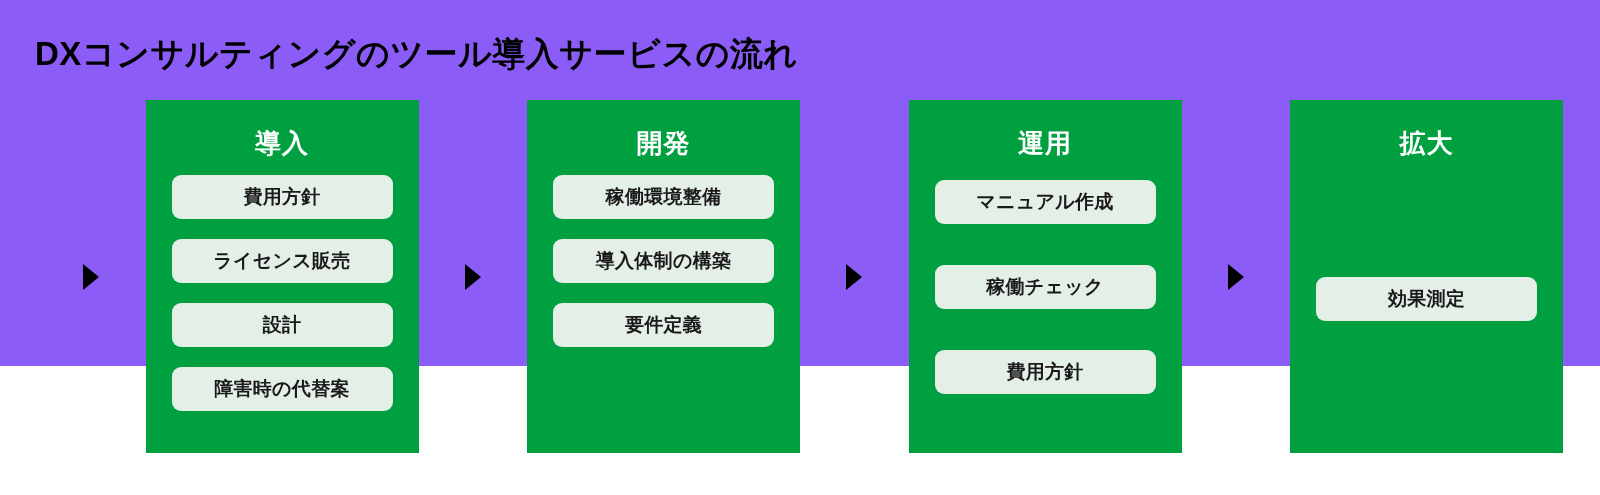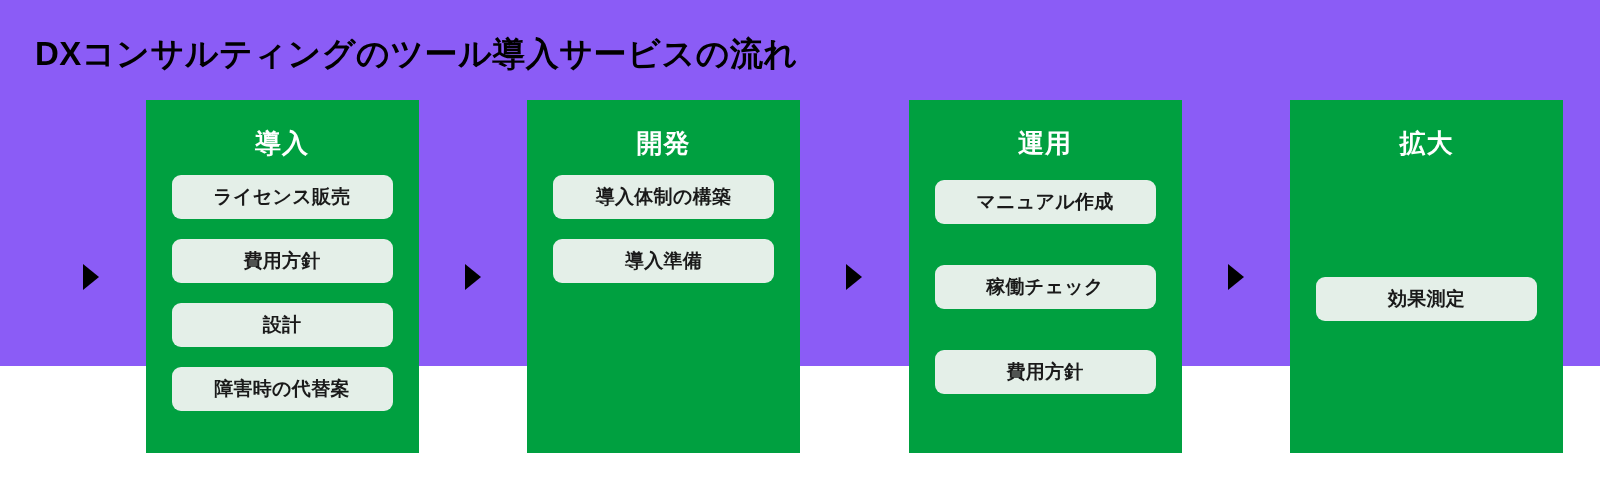--- a/index.html
+++ b/index.html
@@ -146,36 +146,37 @@
   <div class="flow">
 
 
     <div class="connector">
       <span class="arrow-icon"></span>
     </div>
 
     <div class="stage">
       <div class="stage-title">導入</div>
       <div class="stage-items items-4">
+        <div class="pill">費用方針</div>
         <div class="pill">ライセンス販売</div>
-        <div class="pill">費用方針</div>
         <div class="pill">設計</div>
         <div class="pill">障害時の代替案</div>
       </div>
     </div>
 
     <div class="connector">
       <span class="arrow-icon"></span>
     </div>
 
     <div class="stage">
       <div class="stage-title">開発</div>
       <div class="stage-items items-4">
+        <div class="pill">稼働環境整備</div>
         <div class="pill">導入体制の構築</div>
-        <div class="pill">導入準備</div>
+        <div class="pill">要件定義</div>
       </div>
     </div>
 
     <div class="connector">
       <span class="arrow-icon"></span>
     </div>
 
     <div class="stage">
       <div class="stage-title">運用</div>
       <div class="stage-items items-3">

